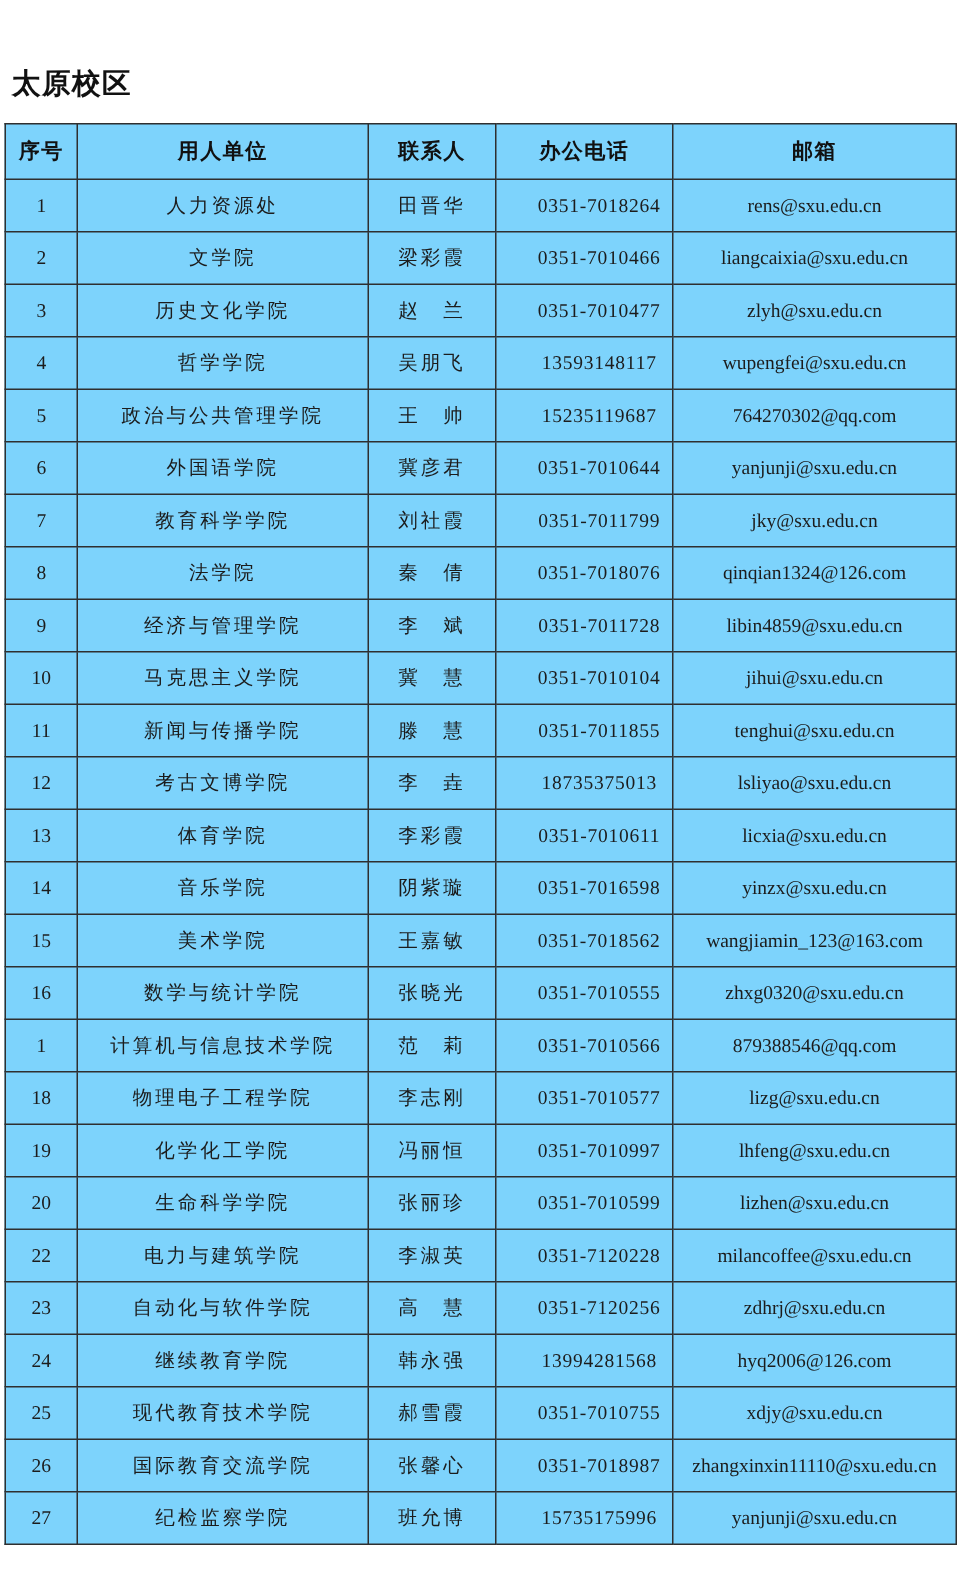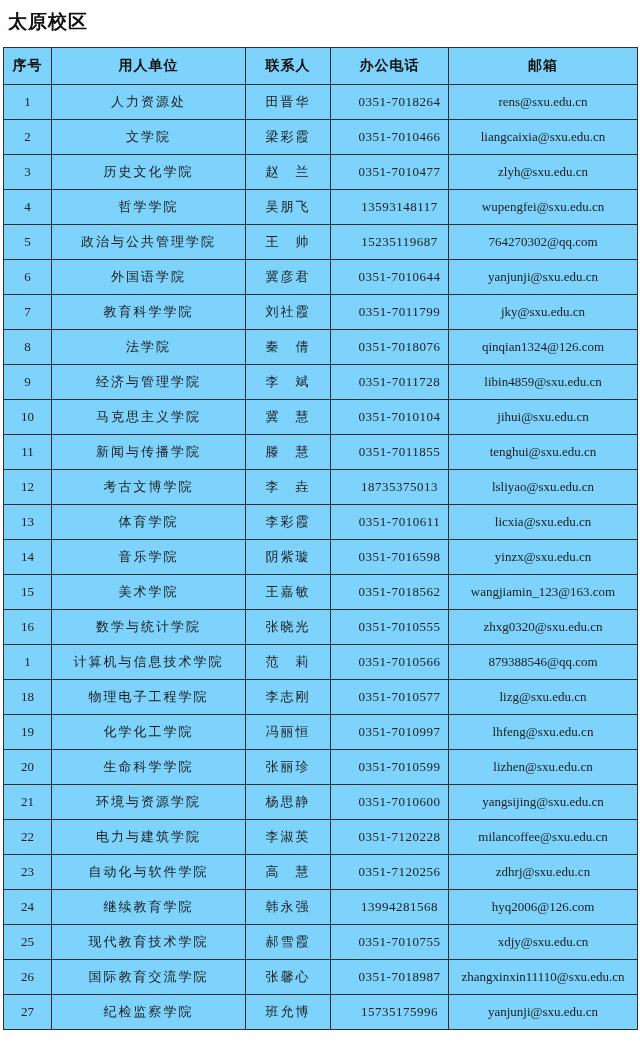--- a/index.html
+++ b/index.html
@@ -15,20 +15,21 @@
       overflow: hidden;
     }
     .page-title {
       font-family: "Liberation Sans", "DejaVu Sans", sans-serif;
       font-weight: 700;
       font-size: 19px;
       line-height: 22px;
       padding: 11px 0 0 8px;
       letter-spacing: 1px;
       color: #111111;
+      margin-top: 35px;
     }
     table.contact-table {
       border-collapse: collapse;
       table-layout: fixed;
       width: 634px;
       margin: 14px 3px 0 3px;
       background: #7dd3fc;
     }
     th, td {
       border: 1.5px solid #2f2f2f;
@@ -243,27 +244,20 @@
   </tr>
 
   <tr>
     <td class="cell-index">20</td>
     <td class="cell-unit">生命科学学院</td>
     <td class="cell-contact">张丽珍</td>
     <td class="cell-phone">0351-7010599</td>
     <td class="cell-email">lizhen@sxu.edu.cn</td>
   </tr>
 
-  <tr>
-    <td class="cell-index">21</td>
-    <td class="cell-unit">环境与资源学院</td>
-    <td class="cell-contact">杨思静</td>
-    <td class="cell-phone">0351-7010600</td>
-    <td class="cell-email">yangsijing@sxu.edu.cn</td>
-  </tr>
 
   <tr>
     <td class="cell-index">22</td>
     <td class="cell-unit">电力与建筑学院</td>
     <td class="cell-contact">李淑英</td>
     <td class="cell-phone">0351-7120228</td>
     <td class="cell-email">milancoffee@sxu.edu.cn</td>
   </tr>
 
   <tr>

